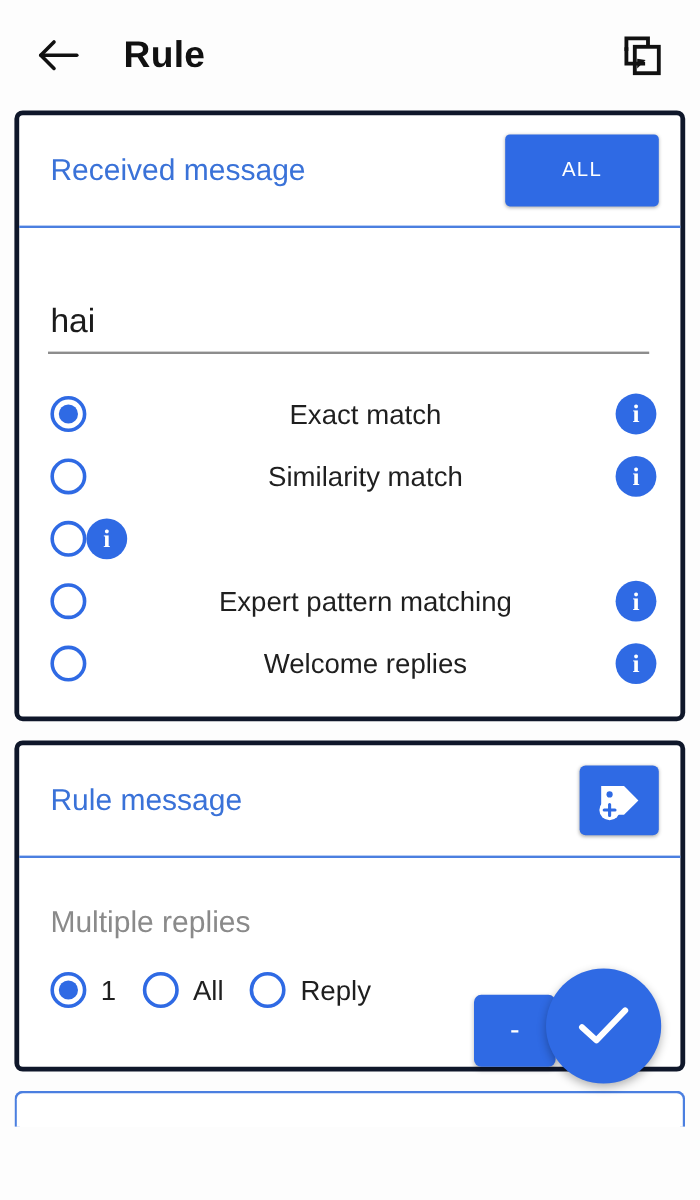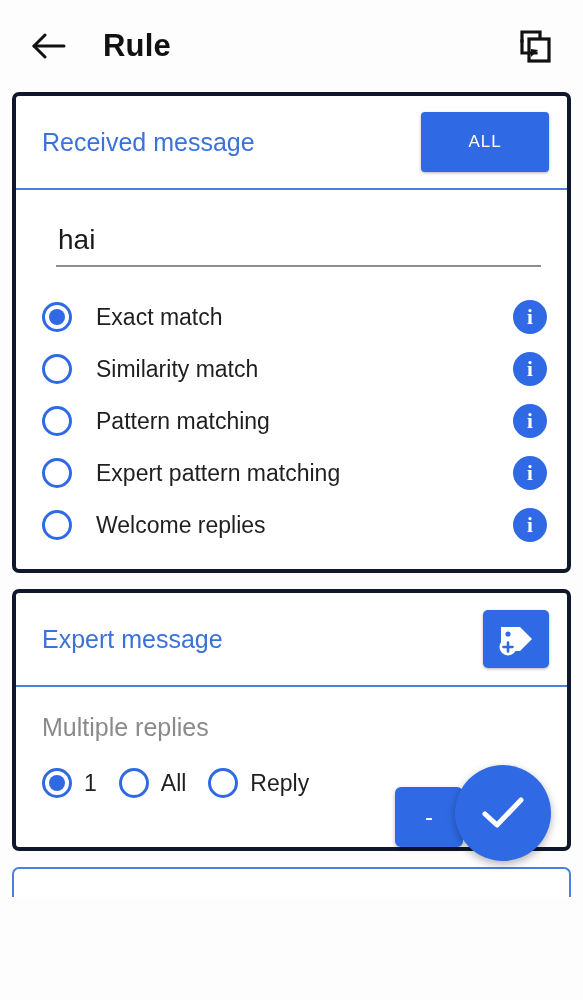--- a/index.html
+++ b/index.html
@@ -106,38 +106,40 @@
     height: 58px;
     display: flex;
     align-items: center;
     justify-content: center;
     cursor: pointer;
     box-shadow: 0 1px 3px rgba(0,0,0,.30);
   }
 
   
   .field-wrap {
-    padding: 34px 26px 20px 40px;
+    padding: 34px 26px 20px 24px;
+    margin-top: 28px;
   }
   .text-field {
     width: 100%;
     border: none;
     border-bottom: 2px solid #8d8d8d;
     outline: none;
     background: transparent;
     font-family: inherit;
     font-size: 28px;
     color: #1b1b1b;
     padding: 0 2px 9px 2px;
     display: block;
   }
 
   
   .radio-list {
     padding: 4px 20px 18px 26px;
+    text-align: center;
   }
   .radio-row {
     display: flex;
     align-items: center;
     height: 52px;
     cursor: pointer;
   }
   .radio {
     width: 30px;
     height: 30px;
@@ -180,20 +182,21 @@
     font-family: "Liberation Serif", serif;
     cursor: pointer;
     line-height: 1;
   }
 
   
   .multi-section {
     padding: 26px 20px 26px 26px;
     position: relative;
     min-height: 160px;
+    margin-top: 14px;
   }
   .multi-title {
     font-size: 25px;
     color: #8a8a8a;
   }
   .multi-row {
     display: flex;
     align-items: center;
     margin-top: 26px;
   }
@@ -309,21 +312,20 @@
       </div>
 
       <div class="radio-row">
         <span class="radio"></span>
         <span class="radio-label">Similarity match</span>
         <span class="info-icon">i</span>
       </div>
 
       <div class="radio-row">
         <span class="radio"></span>
-        <span class="radio-label">Pattern matching</span>
         <span class="info-icon">i</span>
       </div>
 
       <div class="radio-row">
         <span class="radio"></span>
         <span class="radio-label">Expert pattern matching</span>
         <span class="info-icon">i</span>
       </div>
 
       <div class="radio-row">
@@ -333,21 +335,21 @@
       </div>
 
     </div>
   </div>
 </div>
 
 <div class="card">
 
   <div class="card-section">
     <div class="section-head">
-      <div class="section-title">Expert message</div>
+      <div class="section-title">Rule message</div>
       <button class="icon-btn-square">
         <span>
           <svg width="40" height="36" viewBox="0 0 40 36" aria-hidden="true">
             <path d="M5 6 H24 L36 18 L24 30 H5 Z" fill="#ffffff"></path>
             <circle cx="12" cy="13" r="2.6" fill="#2f6ae4"></circle>
             <circle cx="12" cy="26" r="8.5" fill="#ffffff"></circle>
             <path d="M12 21.5 V30.5 M7.5 26 H16.5" stroke="#2f6ae4" stroke-width="2.6" stroke-linecap="round"></path>
           </svg>
         </span>
       </button>

